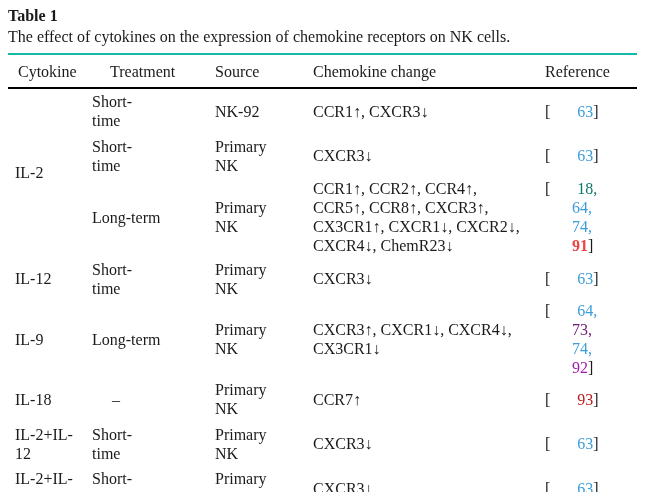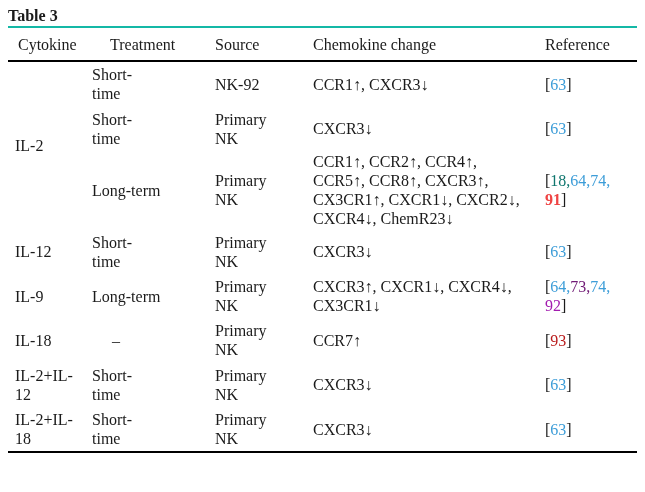--- a/index.html
+++ b/index.html
@@ -46,27 +46,28 @@
   }
   .c1{padding-left:7px;}
   th.c1{padding-left:10px;}
   th.c2h{padding-left:18px;}
   td.c5{padding-right:14px;}
   td.dash{padding-left:20px;}
   .fitc{width:fit-content;white-space:pre-line;}
   tr.h45{height:45px;}
   tr.h78{height:78px;}
   tr.h44{height:44px;}
-  .cite{cursor:pointer;}
+  .cite{cursor:pointer;margin-left:27px;}
 </style>
 </head>
 <body>
 
 <div class="page">
-  <div class="tbl-title">Table 3</div>
+  <div class="tbl-title">Table 1</div>
+  <div class="tbl-caption">The effect of cytokines on the expression of chemokine receptors on NK cells.</div>
 
   <table>
     <colgroup>
       <col style="width:84px">
         <col style="width:123px">
         <col style="width:98px">
         <col style="width:232px">
         <col style="width:92px">
     </colgroup>
     <thead>

